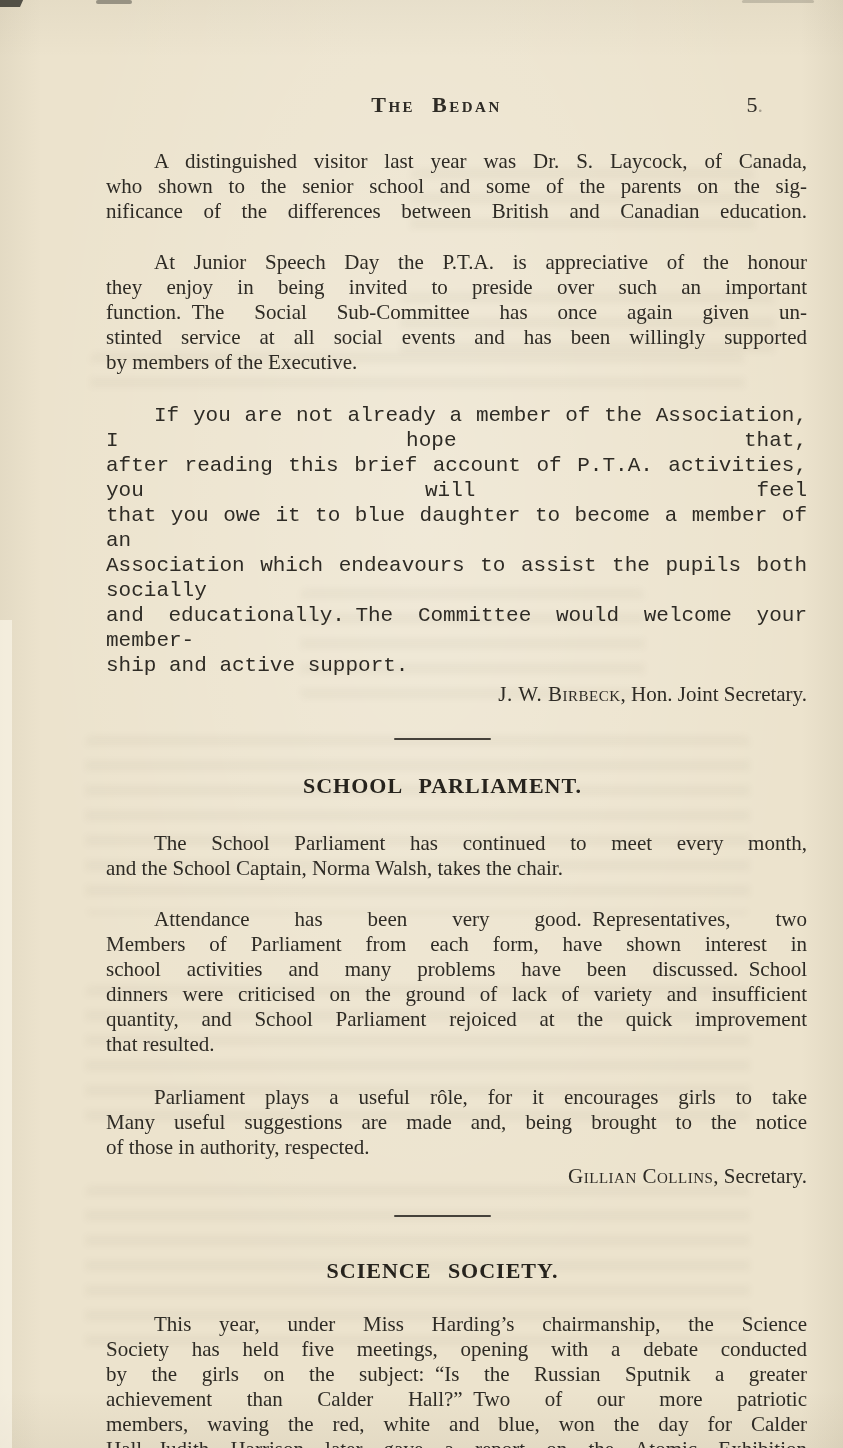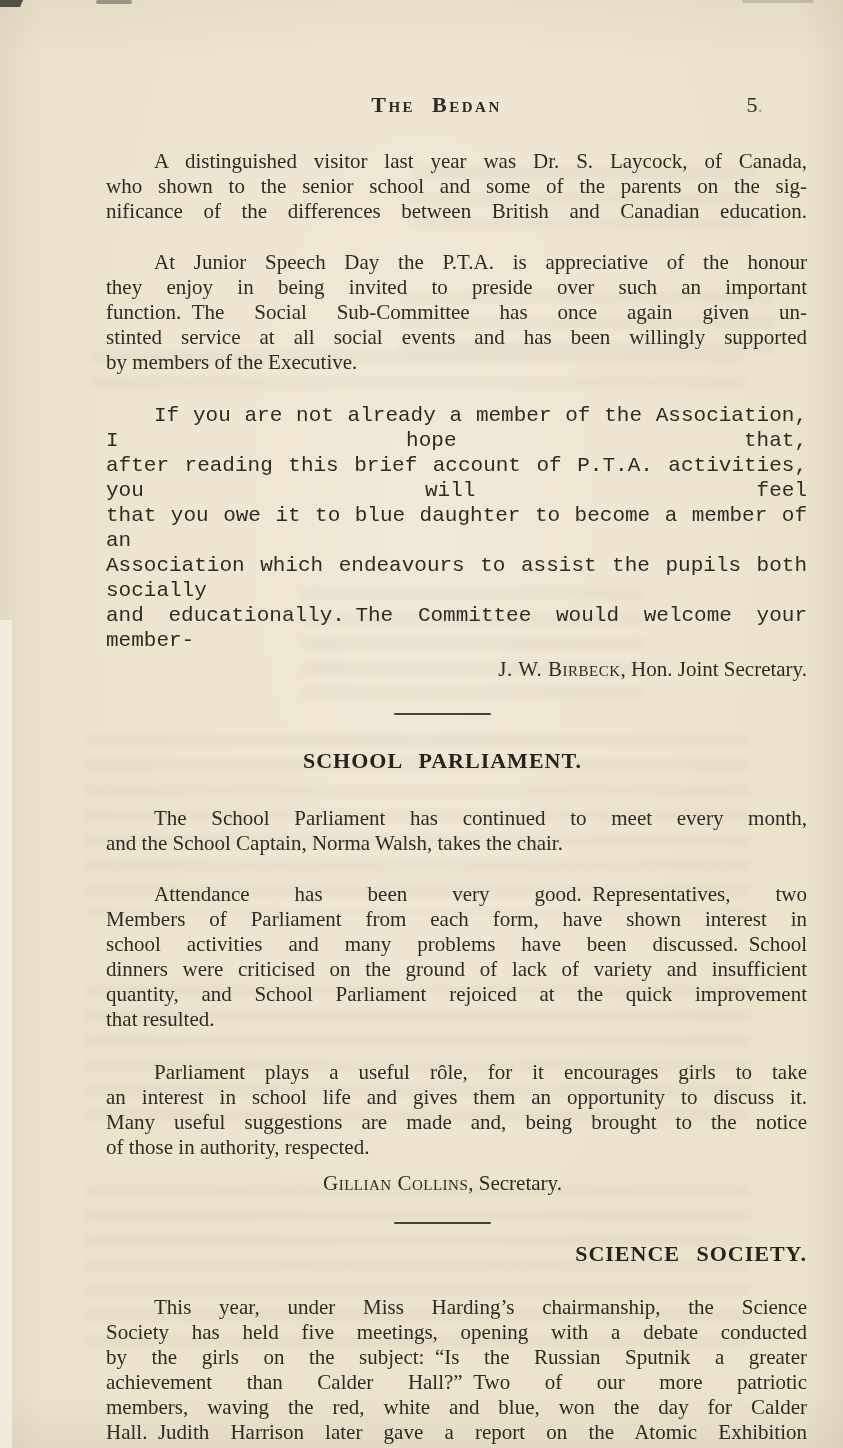--- a/index.html
+++ b/index.html
@@ -50,23 +50,23 @@
   
   .block-0  { margin-top: 30px; }
   .block-1  { margin-top: 26px; }
   .block-2  { margin-top: 28px; font-family: Liberation Mono, monospace; }
   .block-3  { margin-top: 4px;  }
   .block-4  { margin-top: 31px; }
   .block-5  { margin-top: 32px; }
   .block-6  { margin-top: 32px; }
   .block-7  { margin-top: 26px; }
   .block-8  { margin-top: 28px; }
-  .block-9  { margin-top: 11px; text-align: center;  }
+  .block-9  { margin-top: 4px;  }
   .block-10 { margin-top: 26px; }
-  .block-11 { margin-top: 16px; text-align: right; }
+  .block-11 { margin-top: 40px; }
   .block-12 { margin-top: 28px; }
 
   
   .artifact { position: absolute; pointer-events: none; }
   .corner-mark { left: -4px; top: -2px; width: 26px; height: 9px; background: #23231d; opacity: 0.75; transform: skewX(-24deg); }
   .top-speck-1 { left: 96px; top: 0; width: 36px; height: 4px; background: #23231d; opacity: 0.4; border-radius: 2px; }
   .top-speck-2 { left: 742px; top: 0; width: 72px; height: 3px; background: #23231d; opacity: 0.18; border-radius: 2px; }
   .edge-light  { left: 0; top: 620px; width: 12px; height: 828px; background: rgba(255,252,240,0.55); }
   .bleed {
     background: repeating-linear-gradient(180deg,
@@ -116,39 +116,39 @@
           <div class="line">function. The Social Sub-Committee has once again given un-</div>
           <div class="line">stinted service at all social events and has been willingly supported</div>
           <div class="line last">by members of the Executive.</div>
         </div>
         <div class="block-2 para">
           <div class="line indent">If you are not already a member of the Association, I hope that,</div>
           <div class="line">after reading this brief account of P.T.A. activities, you will feel</div>
           <div class="line">that you owe it to blue daughter to become a member of an</div>
           <div class="line">Association which endeavours to assist the pupils both socially</div>
           <div class="line">and educationally. The Committee would welcome your member-</div>
+          <div class="line last">ship and active support.</div>
         </div>
         <div class="block-3 signature"><span class="sig-name">J. W. Birbeck</span><span>, Hon. Joint Secretary.</span></div>
         <div class="block-4 divider"></div>
         <div class="block-5 heading">SCHOOL PARLIAMENT.</div>
         <div class="block-6 para">
           <div class="line indent">The School Parliament has continued to meet every month,</div>
           <div class="line last">and the School Captain, Norma Walsh, takes the chair.</div>
         </div>
         <div class="block-7 para">
           <div class="line indent">Attendance has been very good. Representatives, two</div>
           <div class="line">Members of Parliament from each form, have shown interest in</div>
           <div class="line">school activities and many problems have been discussed. School</div>
           <div class="line">dinners were criticised on the ground of lack of variety and insufficient</div>
           <div class="line">quantity, and School Parliament rejoiced at the quick improvement</div>
           <div class="line last">that resulted.</div>
         </div>
         <div class="block-8 para">
           <div class="line indent">Parliament plays a useful rôle, for it encourages girls to take</div>
-          <div class="line">an interest in school life and gives them an opportunity to discuss it.</div>
           <div class="line">Many useful suggestions are made and, being brought to the notice</div>
           <div class="line last">of those in authority, respected.</div>
         </div>
         <div class="block-9 signature"><span class="sig-name">Gillian Collins</span><span>, Secretary.</span></div>
         <div class="block-10 divider"></div>
         <div class="block-11 heading">SCIENCE SOCIETY.</div>
         <div class="block-12 para">
           <div class="line indent">This year, under Miss Harding’s chairmanship, the Science</div>
           <div class="line">Society has held five meetings, opening with a debate conducted</div>
           <div class="line">by the girls on the subject: “Is the Russian Sputnik a greater</div>

